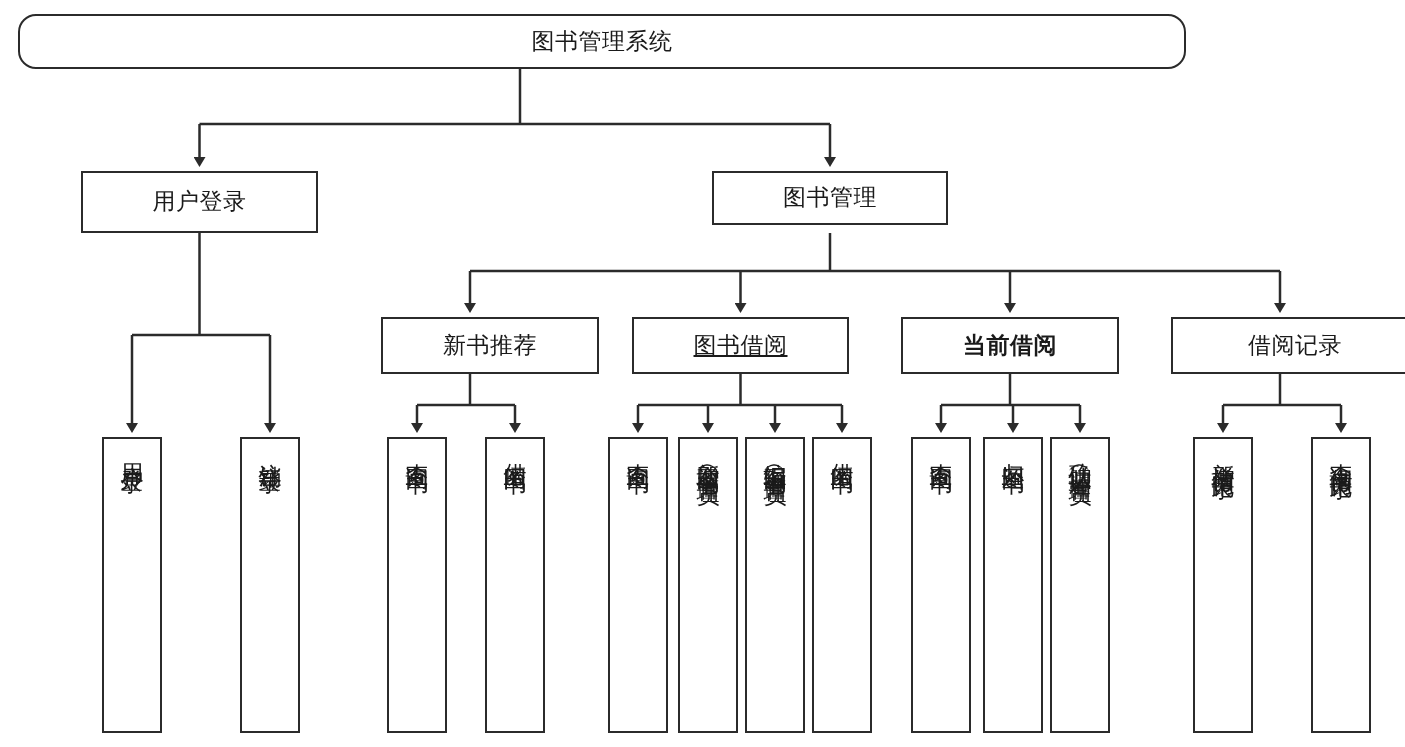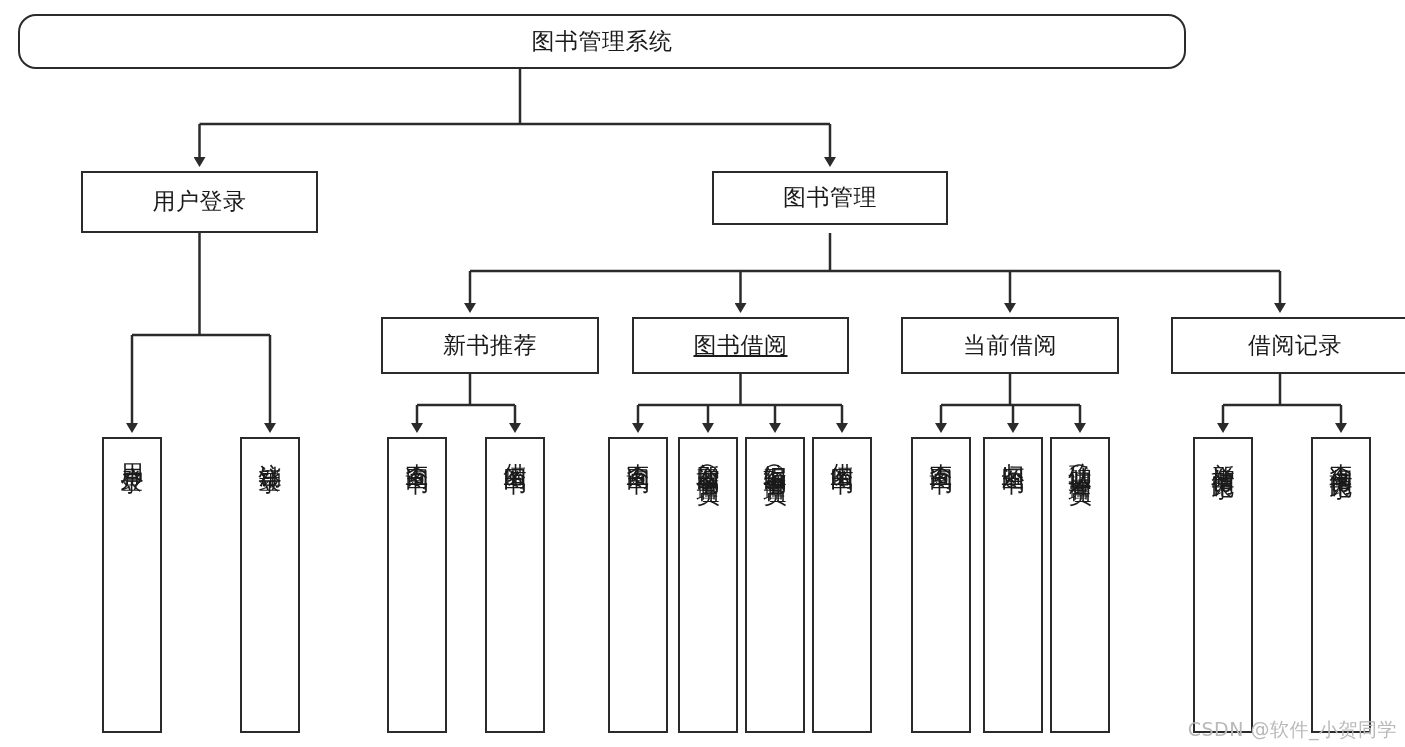--- a/index.html
+++ b/index.html
@@ -130,21 +130,21 @@
       </div>
       <div class="node horizontal" style="left: 712px; top: 171px; width: 236px; height: 54px;">
         <span class="label">图书管理</span>
       </div>
       <div class="node horizontal" style="left: 361px; top: 317px; width: 218px; height: 57px; margin-left: 20px;">
         <span class="label">新书推荐</span>
       </div>
       <div class="node horizontal" style="left: 632px; top: 317px; width: 217px; height: 57px; text-decoration: underline;">
         <span class="label">图书借阅</span>
       </div>
-      <div class="node horizontal" style="left: 901px; top: 317px; width: 218px; height: 57px;">
+      <div class="node horizontal" style="left: 901px; top: 317px; width: 218px; height: 57px; font-weight: bold;">
         <span class="label">当前借阅</span>
       </div>
       <div class="node horizontal" style="left: 1171px; top: 317px; width: 248px; height: 57px;">
         <span class="label">借阅记录</span>
       </div>
       <div class="node vertical" style="left: 102px; top: 437px; width: 60px; height: 296px;">
         <span class="label">用户登录</span>
       </div>
       <div class="node vertical" style="left: 240px; top: 437px; width: 60px; height: 296px;">
         <span class="label">注销登录</span>
@@ -177,14 +177,13 @@
         <span class="label">确认归还（管理员）</span>
       </div>
       <div class="node vertical" style="left: 1193px; top: 437px; width: 60px; height: 296px;">
         <span class="label">新增借阅记录</span>
       </div>
       <div class="node vertical" style="left: 1311px; top: 437px; width: 60px; height: 296px;">
         <span class="label">查询借阅记录</span>
       </div>
     </div>
 
-  <div id="watermark">CSDN @软件_小贺同学</div>
 </div>
 
 </body></html>

